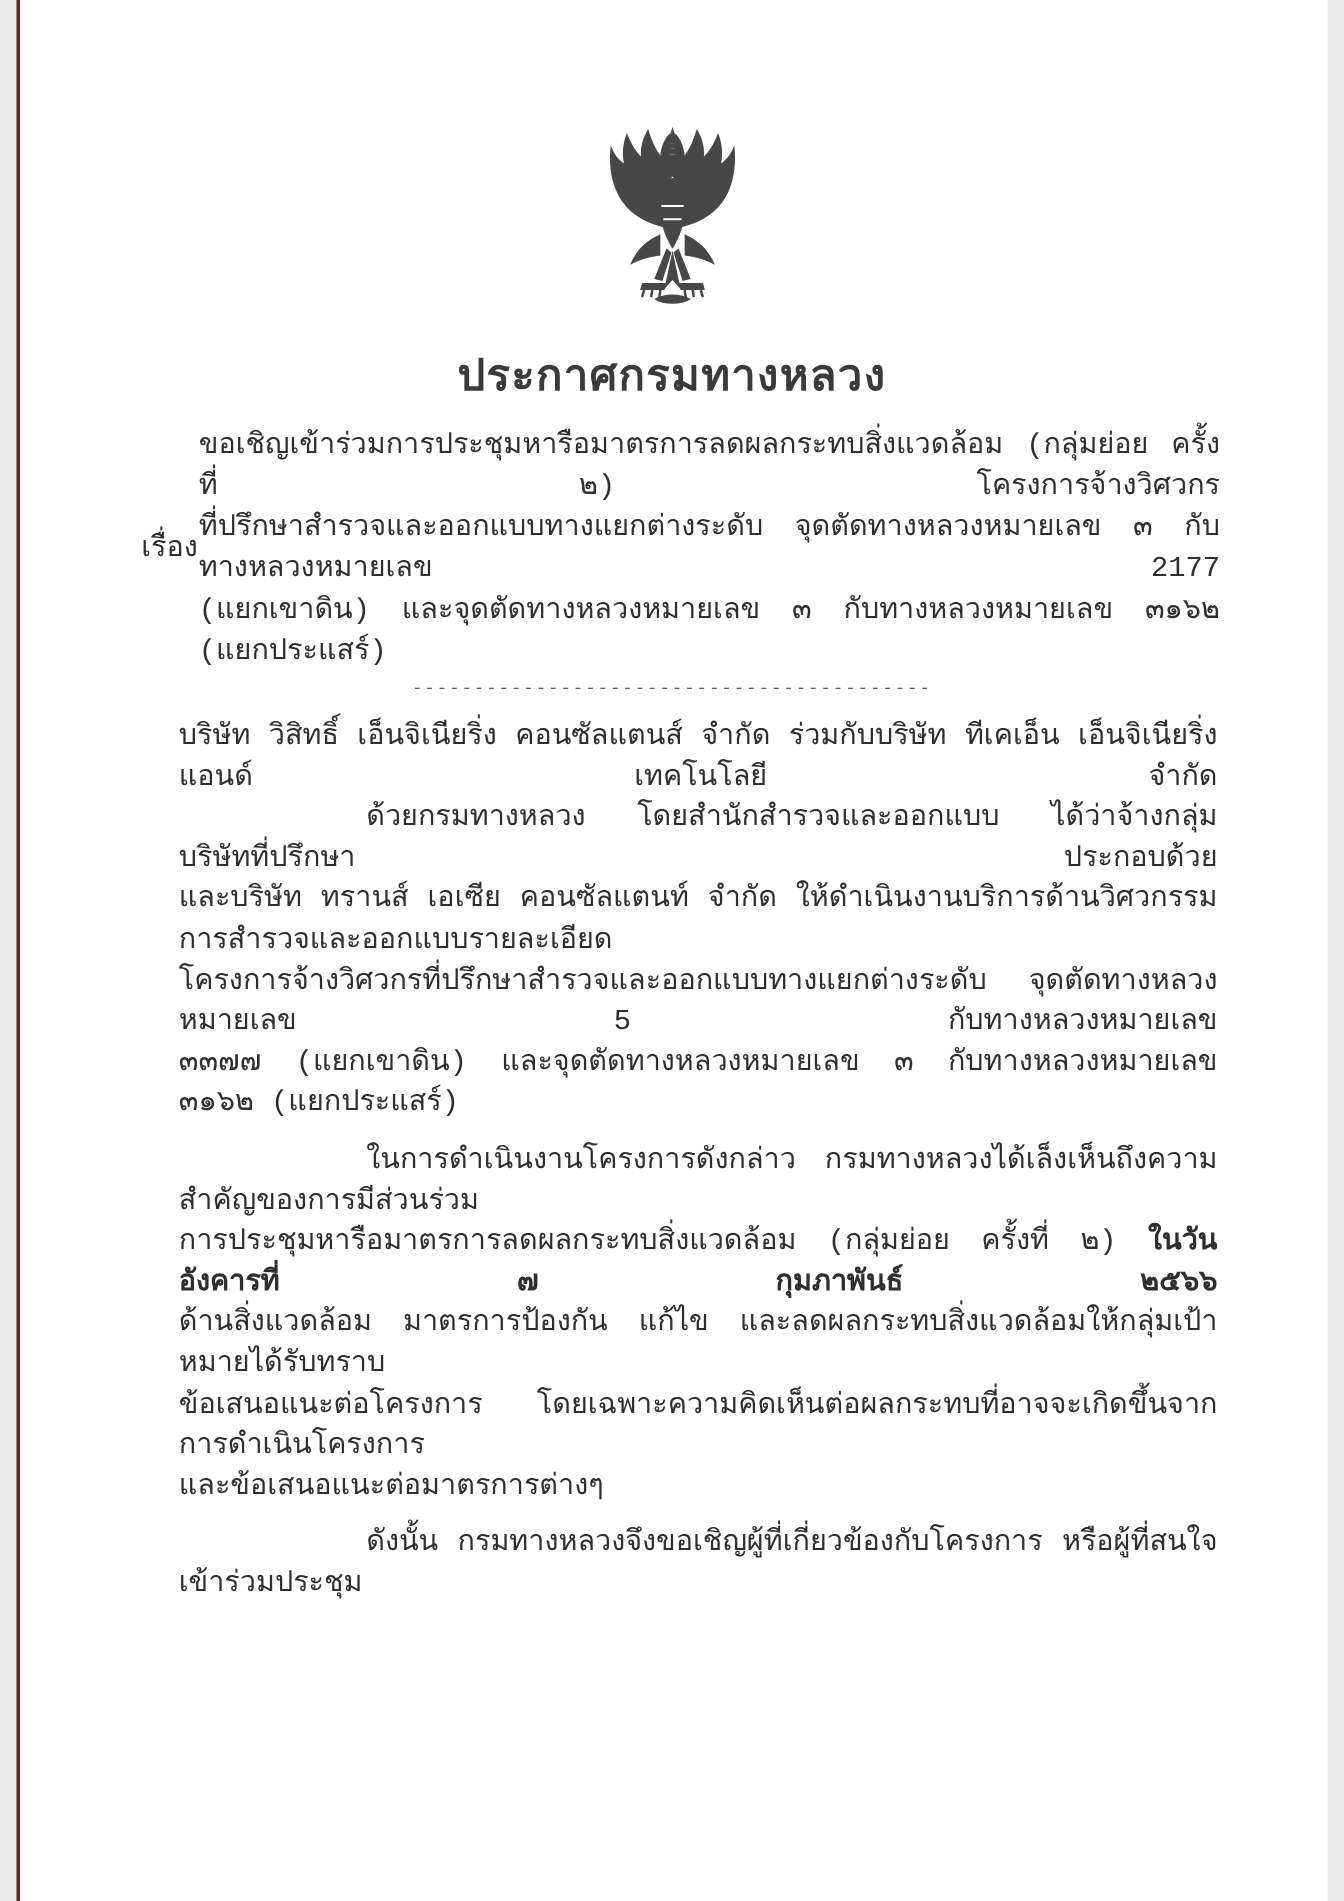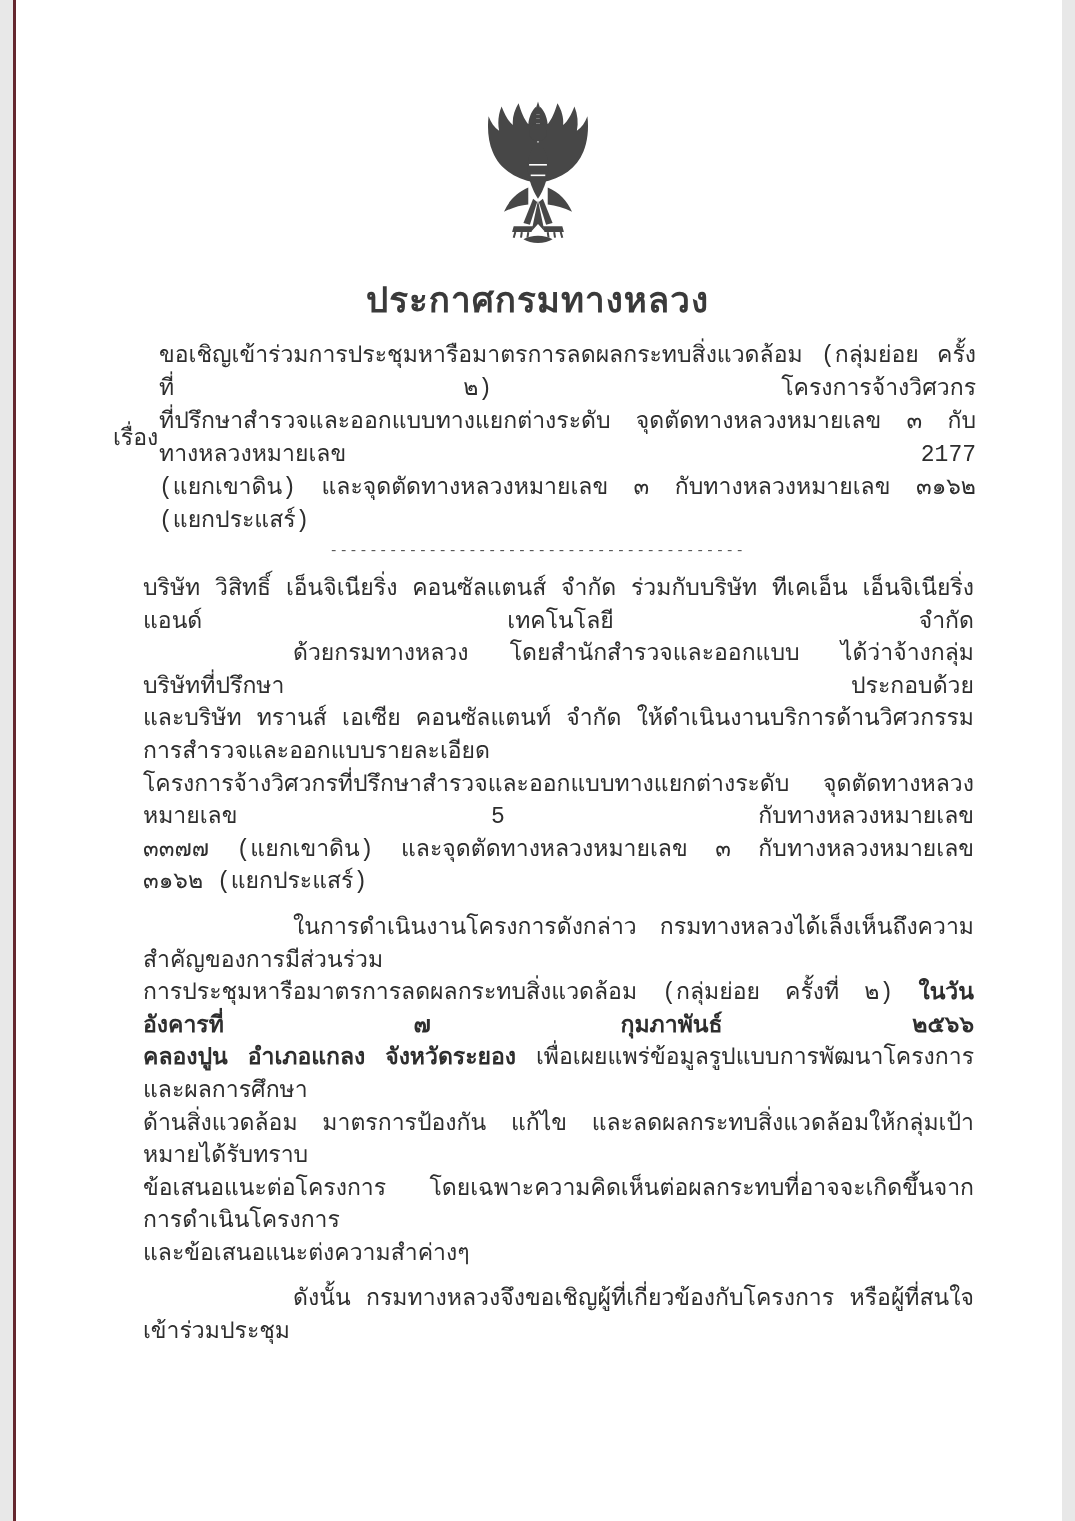--- a/index.html
+++ b/index.html
@@ -124,23 +124,22 @@
     <div class="para">
         <div class="tline"><span>บริษัท วิสิทธิ์ เอ็นจิเนียริ่ง คอนซัลแตนส์ จำกัด ร่วมกับบริษัท ทีเคเอ็น เอ็นจิเนียริ่ง แอนด์ เทคโนโลยี จำกัด</span></div>
         <div class="tline indent"><span>ด้วยกรมทางหลวง โดยสำนักสำรวจและออกแบบ ได้ว่าจ้างกลุ่มบริษัทที่ปรึกษา ประกอบด้วย</span></div>
         <div class="tline"><span>และบริษัท ทรานส์ เอเซีย คอนซัลแตนท์ จำกัด ให้ดำเนินงานบริการด้านวิศวกรรมการสำรวจและออกแบบรายละเอียด</span></div>
         <div class="tline"><span>โครงการจ้างวิศวกรที่ปรึกษาสำรวจและออกแบบทางแยกต่างระดับ จุดตัดทางหลวงหมายเลข 5 กับทางหลวงหมายเลข</span></div>
         <div class="tline last"><span>๓๓๗๗ (แยกเขาดิน) และจุดตัดทางหลวงหมายเลข ๓ กับทางหลวงหมายเลข ๓๑๖๒ (แยกประแสร์)</span></div>
       </div>
     <div class="para">
         <div class="tline indent"><span>ในการดำเนินงานโครงการดังกล่าว กรมทางหลวงได้เล็งเห็นถึงความสำคัญของการมีส่วนร่วม</span></div>
         <div class="tline"><span>การประชุมหารือมาตรการลดผลกระทบสิ่งแวดล้อม (กลุ่มย่อย ครั้งที่ ๒) </span><span class="b">ในวันอังคารที่ ๗ กุมภาพันธ์ ๒๕๖๖</span></div>
-        <div class="tline"><span class="b">คลองปูน อำเภอแกลง จังหวัดระยอง</span><span> เพื่อเผยแพร่ข้อมูลรูปแบบการพัฒนาโครงการ และผลการศึกษา</span></div>
         <div class="tline"><span>ด้านสิ่งแวดล้อม มาตรการป้องกัน แก้ไข และลดผลกระทบสิ่งแวดล้อมให้กลุ่มเป้าหมายได้รับทราบ</span></div>
         <div class="tline"><span>ข้อเสนอแนะต่อโครงการ โดยเฉพาะความคิดเห็นต่อผลกระทบที่อาจจะเกิดขึ้นจากการดำเนินโครงการ</span></div>
-        <div class="tline last"><span>และข้อเสนอแนะต่งความสำค่างๆ</span></div>
+        <div class="tline last"><span>และข้อเสนอแนะต่อมาตรการต่างๆ</span></div>
       </div>
     <div class="para">
         <div class="tline indent"><span>ดังนั้น กรมทางหลวงจึงขอเชิญผู้ที่เกี่ยวข้องกับโครงการ หรือผู้ที่สนใจเข้าร่วมประชุม</span></div>
       </div>
   </div>
 
 </div>
 
 </body></html>

